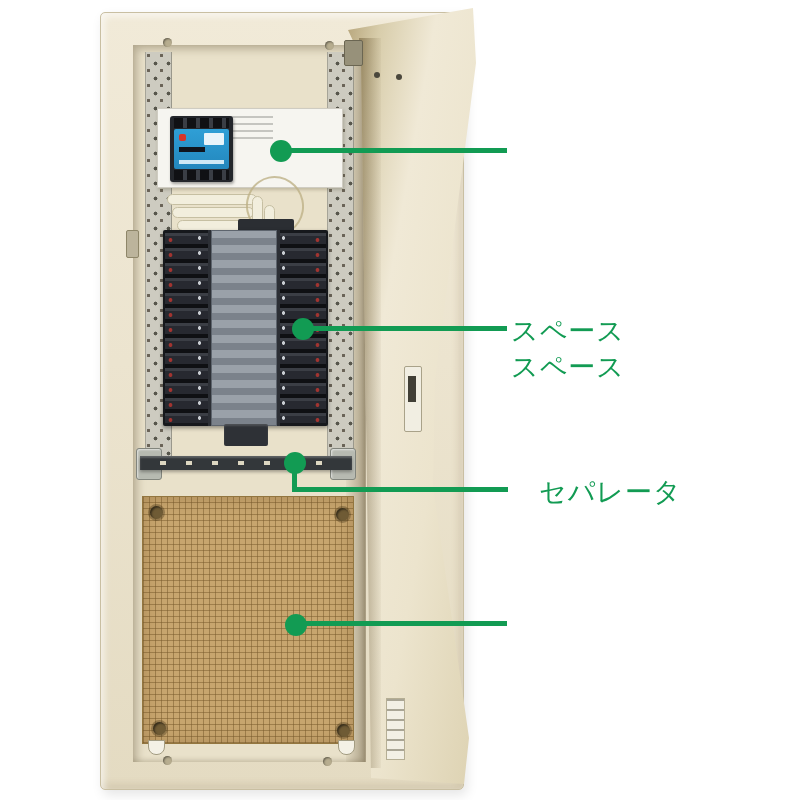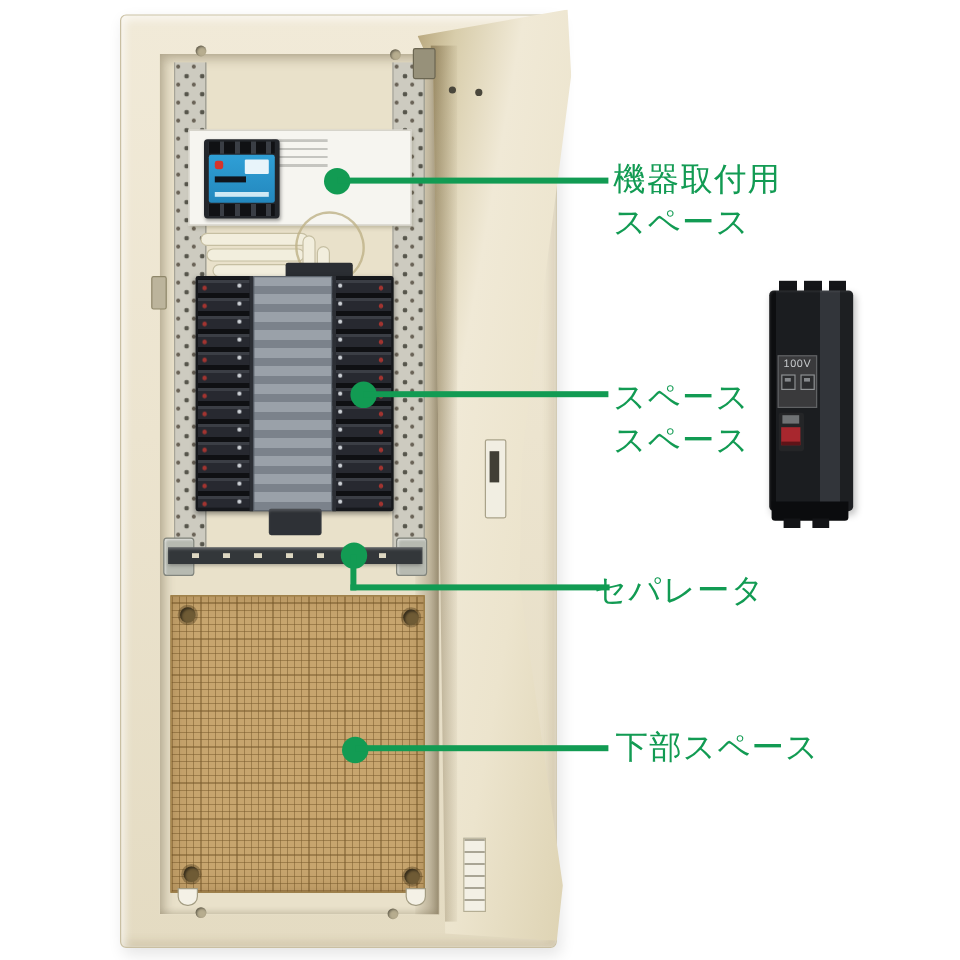--- a/index.html
+++ b/index.html
@@ -203,53 +203,30 @@
   </div>
   <div class="abs hinge"></div>
   <div class="abs hinge-dot" style="left:374px;top:72px;"></div>
   <div class="abs hinge-dot" style="left:396px;top:74px;"></div>
   <div class="abs door-latch"></div>
   <div class="abs door-latch-slot"></div>
   <div class="abs door-label"></div>
 
   <div class="abs co-dot" style="left:270px;top:140px;"></div>
   <div class="abs co-line" style="left:281px;top:148px;width:226px;"></div>
-  <div class="abs co-label" style="left:511px;top:131px;">
-    <div>機器取付用</div>
-    <div>スペース</div>
-  </div>
 
   <div class="abs co-dot" style="left:292px;top:318px;"></div>
   <div class="abs co-line" style="left:303px;top:326px;width:204px;"></div>
   <div class="abs co-label" style="left:511px;top:313px;">
     <div>スペース</div>
     <div>スペース</div>
   </div>
 
   <div class="abs co-dot" style="left:284px;top:452px;"></div>
   <div class="abs co-vline" style="left:292px;top:462px;height:30px;"></div>
   <div class="abs co-line" style="left:292px;top:487px;width:216px;"></div>
-  <div class="abs co-label" style="left:495px;top:474px;">セパレータ</div>
+  <div class="abs co-label" style="left:539px;top:474px;">セパレータ</div>
 
   <div class="abs co-dot" style="left:285px;top:614px;"></div>
   <div class="abs co-line" style="left:296px;top:621px;width:211px;"></div>
-  <div class="abs co-label" style="left:513px;top:605px;">下部スペース</div>
-
-  <div class="abs sb">
-    <div class="sb-tabs"></div>
-    <div class="sb-body"></div>
-    <div class="sb-plate">
-      <span class="sb-v">100V</span>
-      <span class="sb-sqs">
-        <span class="sb-sq"></span>
-        <span class="sb-sq"></span>
-      </span>
-    </div>
-    <div class="sb-switch">
-      <div class="sb-minilbl"></div>
-      <div class="sb-red"></div>
-    </div>
-    <div class="sb-bottom"></div>
-    <div class="sb-foot" style="left:12px;"></div>
-    <div class="sb-foot" style="left:36px;"></div>
-  </div>
+
 
 </div>
 
 </body></html>

